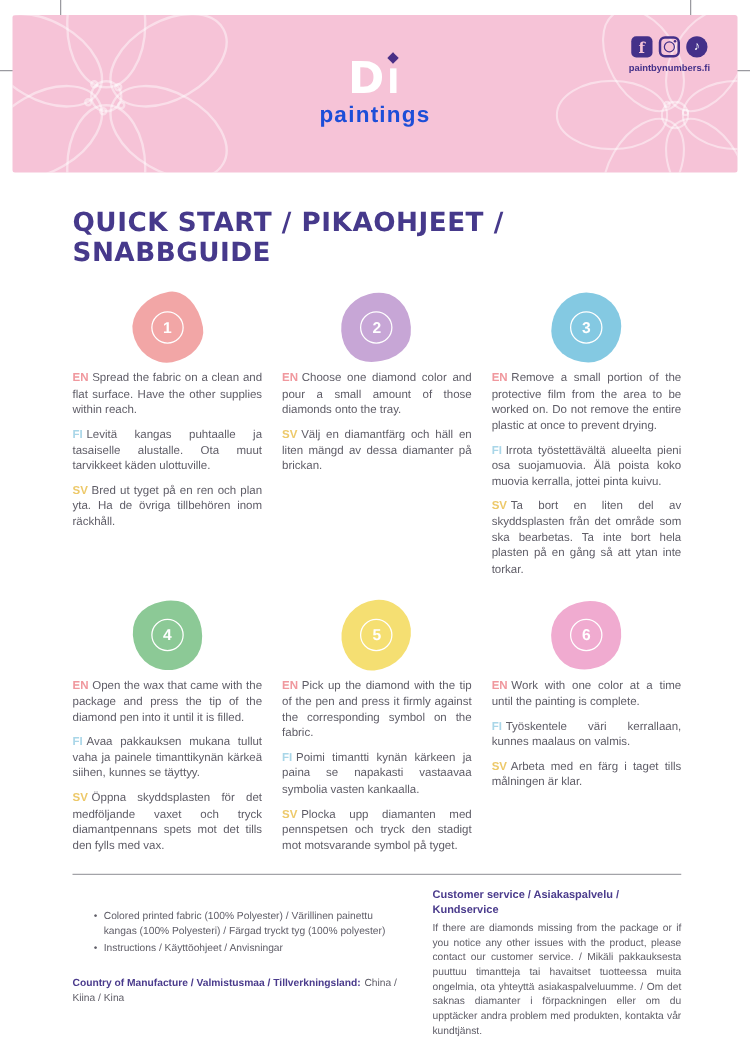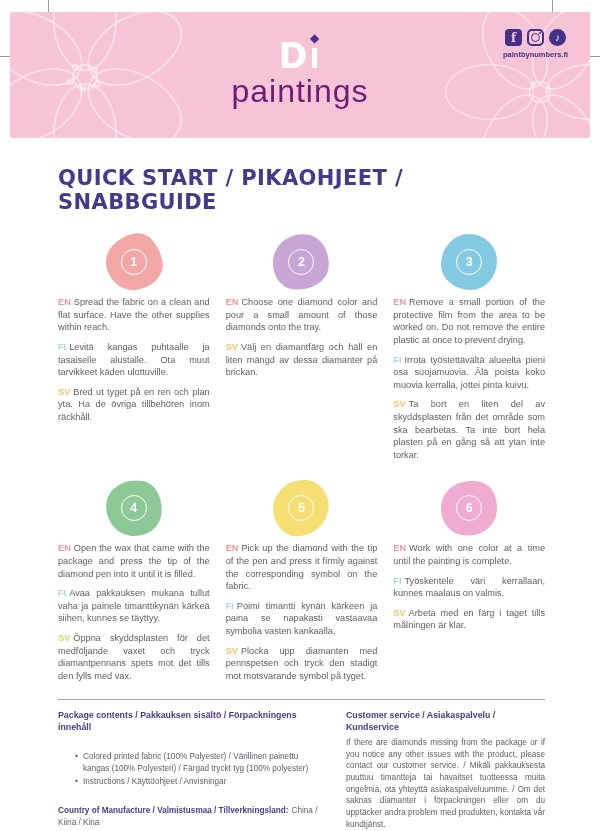--- a/index.html
+++ b/index.html
@@ -25,21 +25,21 @@
   .brand-word{
     font-family:"DejaVu Sans", sans-serif;font-weight:800;font-size:35px;line-height:1;
     color:#ffffff;letter-spacing:2px;display:flex;align-items:flex-end;justify-content:center;
   }
   .i-slot{position:relative;display:inline-block;font-size:27px;line-height:1.12;}
   .diamond-dot{
     position:absolute;top:-12px;left:50%;transform:translateX(-50%);
     font-size:12px;color:#4a2f86;line-height:1;
   }
   .brand-sub{
-    margin-top:1px;font-size:32px;font-weight:400;color:#701a75;letter-spacing:1px;line-height:1.05;
+    margin-top:1px;font-size:18px;font-weight:700;color:#1d4ed8;letter-spacing:1px;line-height:1.05;
   }
   .social{position:absolute;top:17px;right:22px;text-align:center;}
   .icons{display:flex;gap:5px;justify-content:center;align-items:center;}
   .ic{width:17px;height:17px;box-sizing:border-box;display:flex;align-items:center;justify-content:center;cursor:pointer;}
   .ic-fb{background:#443089;border-radius:4px;color:#f6c3d7;font-weight:bold;font-size:12px;font-family:"DejaVu Serif",serif;}
   .ic-ig{border:2px solid #443089;border-radius:5px;position:relative;}
   .ic-ig .lens{width:7px;height:7px;border:1.6px solid #443089;border-radius:50%;}
   .ic-ig .dot{position:absolute;top:1px;right:1px;width:2px;height:2px;background:#443089;border-radius:50%;}
   .ic-tt{background:#443089;border-radius:50%;color:#ffffff;font-size:10px;font-weight:bold;}
   .website{margin-top:4px;font-size:7.5px;font-weight:bold;color:#443089;cursor:pointer;}
@@ -211,21 +211,20 @@
       <p><span class="lbl lbl-sv">SV</span><span>Arbeta med en färg i taget tills målningen är klar.</span></p>
     </div>
 
   </section>
 
   <hr class="divider">
 
   <section class="bottom">
 
     <div class="col-left">
-      <h2 class="sec-h">Package contents / Pakkauksen sisältö / Förpackningens innehåll</h2>
       <ul class="pkg">
         <li>Colored printed fabric (100% Polyester)  / Värillinen painettu kangas (100% Polyesteri) / Färgad tryckt tyg (100% polyester)</li>
         <li>Instructions / Käyttöohjeet / Anvisningar</li>
       </ul>
       <div class="country">
         <span class="country-label">Country of Manufacture / Valmistusmaa / Tillverkningsland:</span><span>China / Kiina / Kina</span>
       </div>
     </div>
 
     <div class="col-right">

